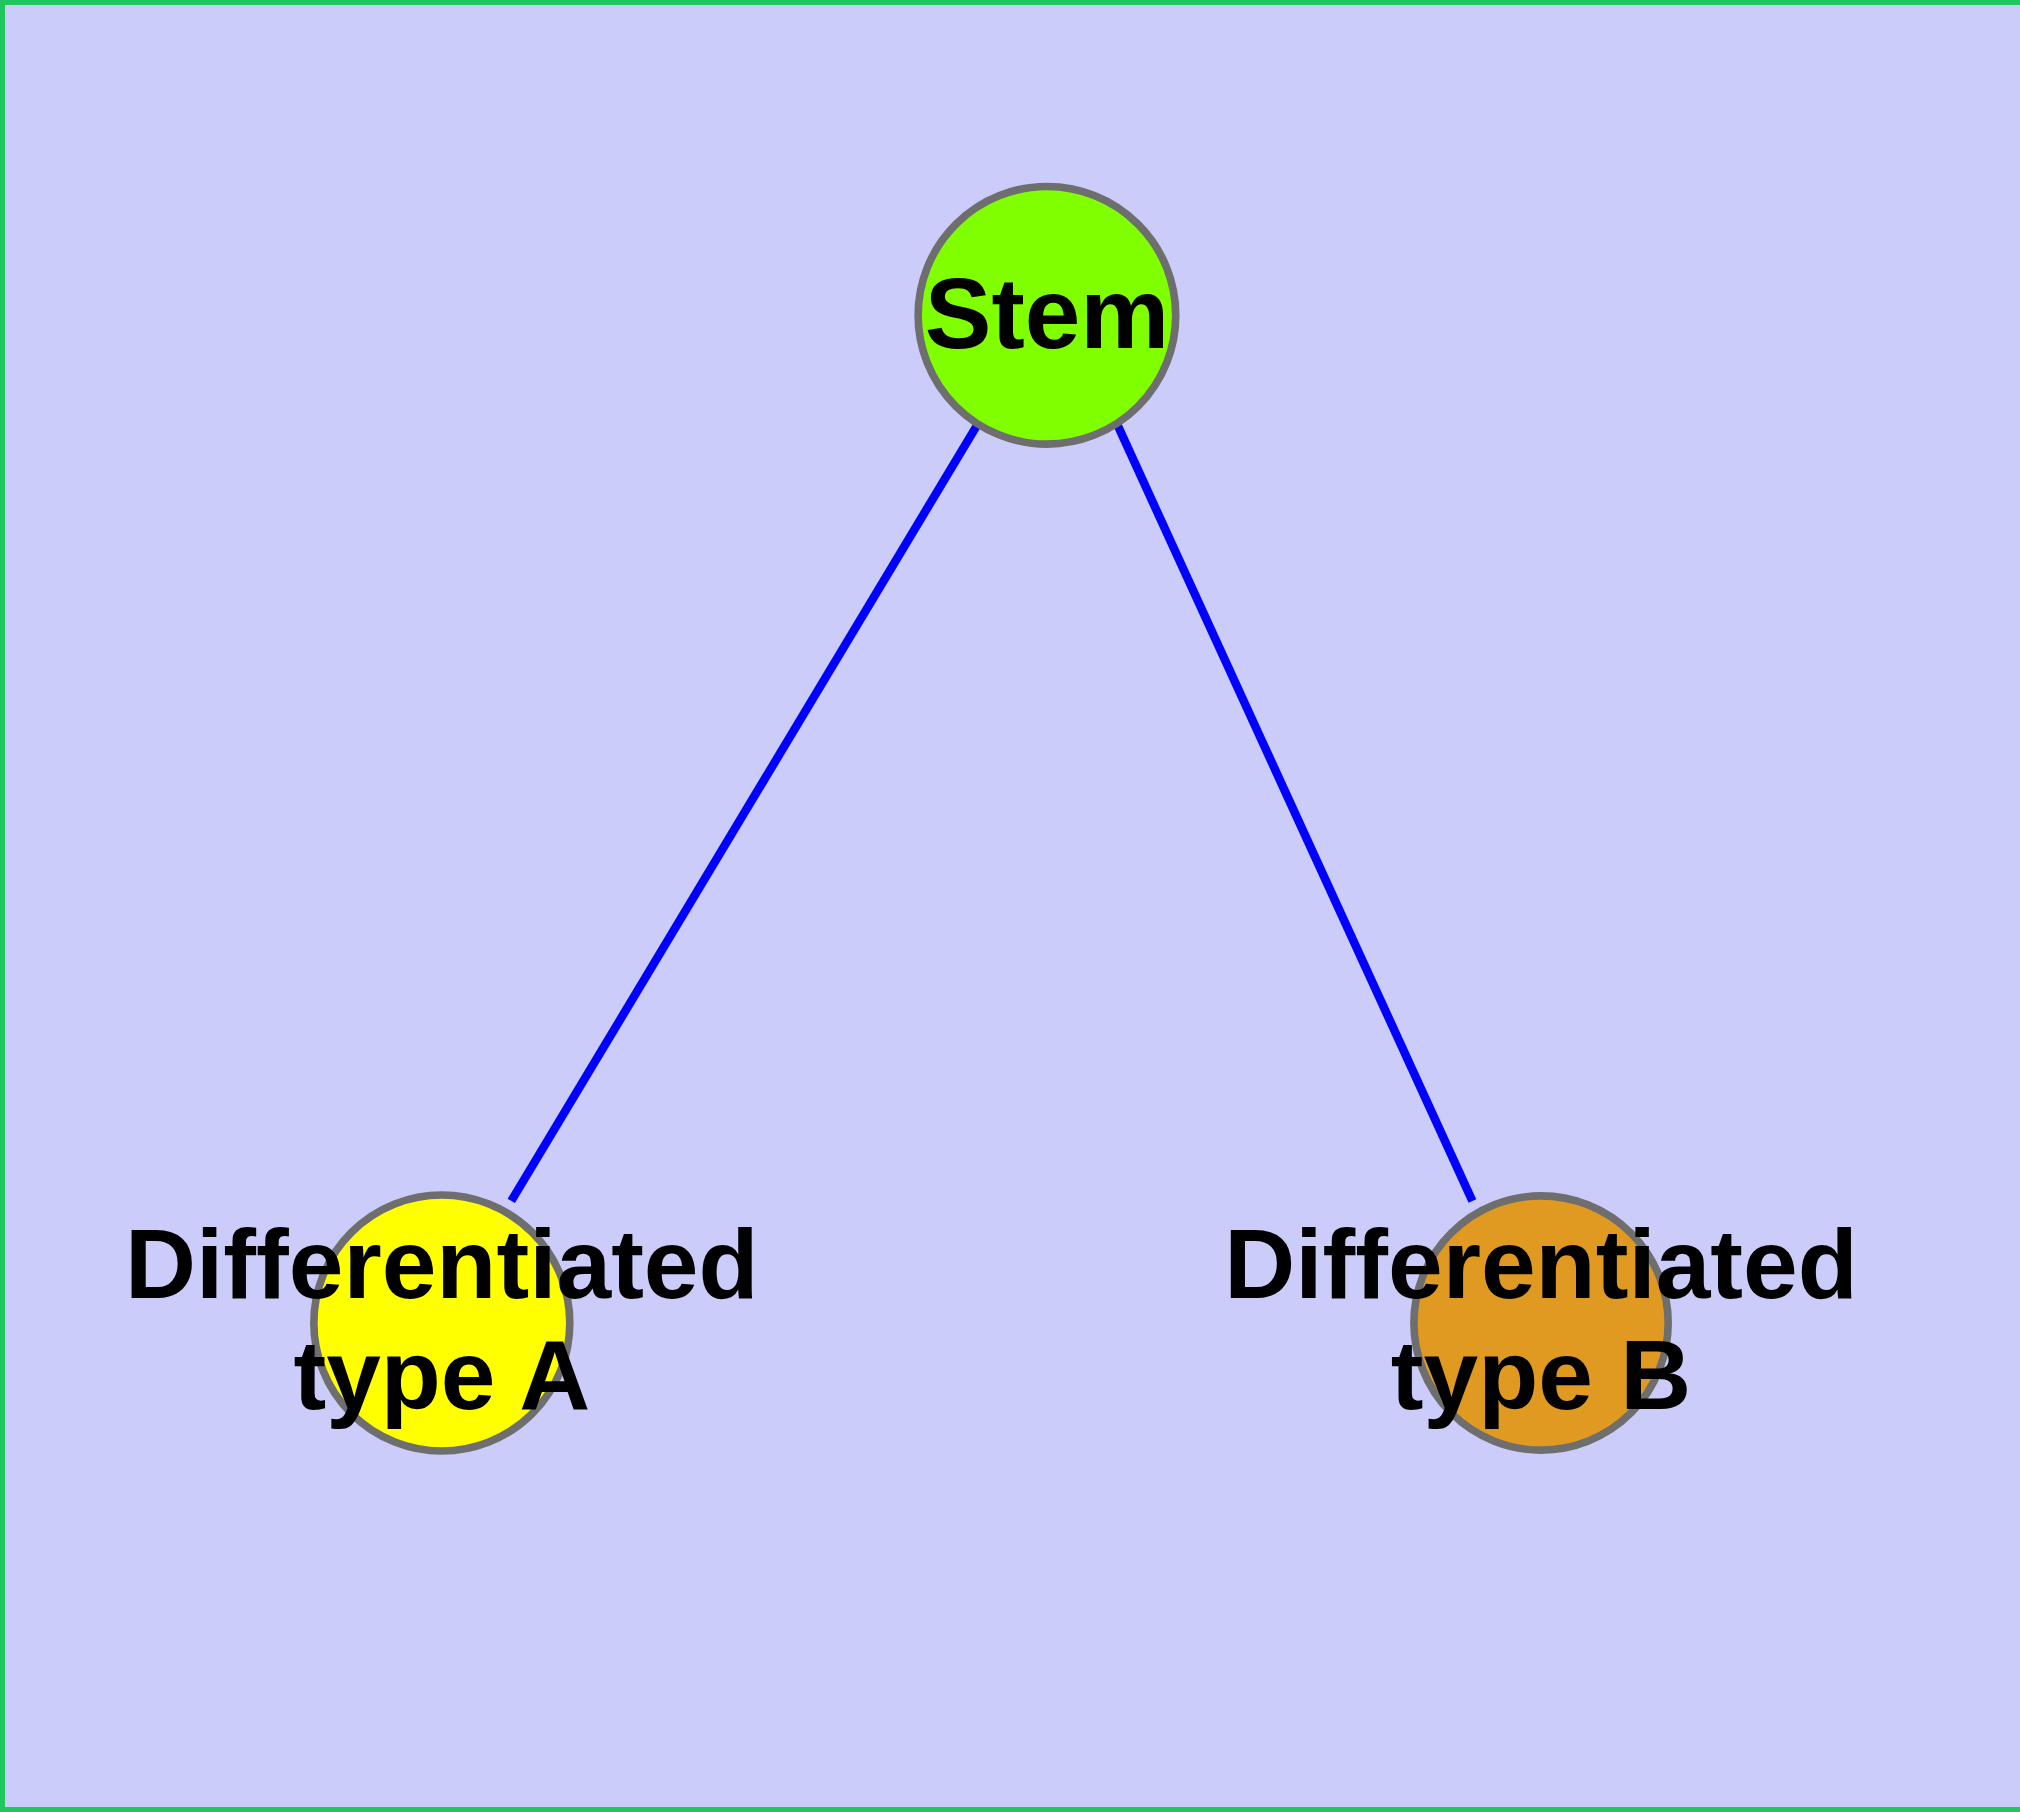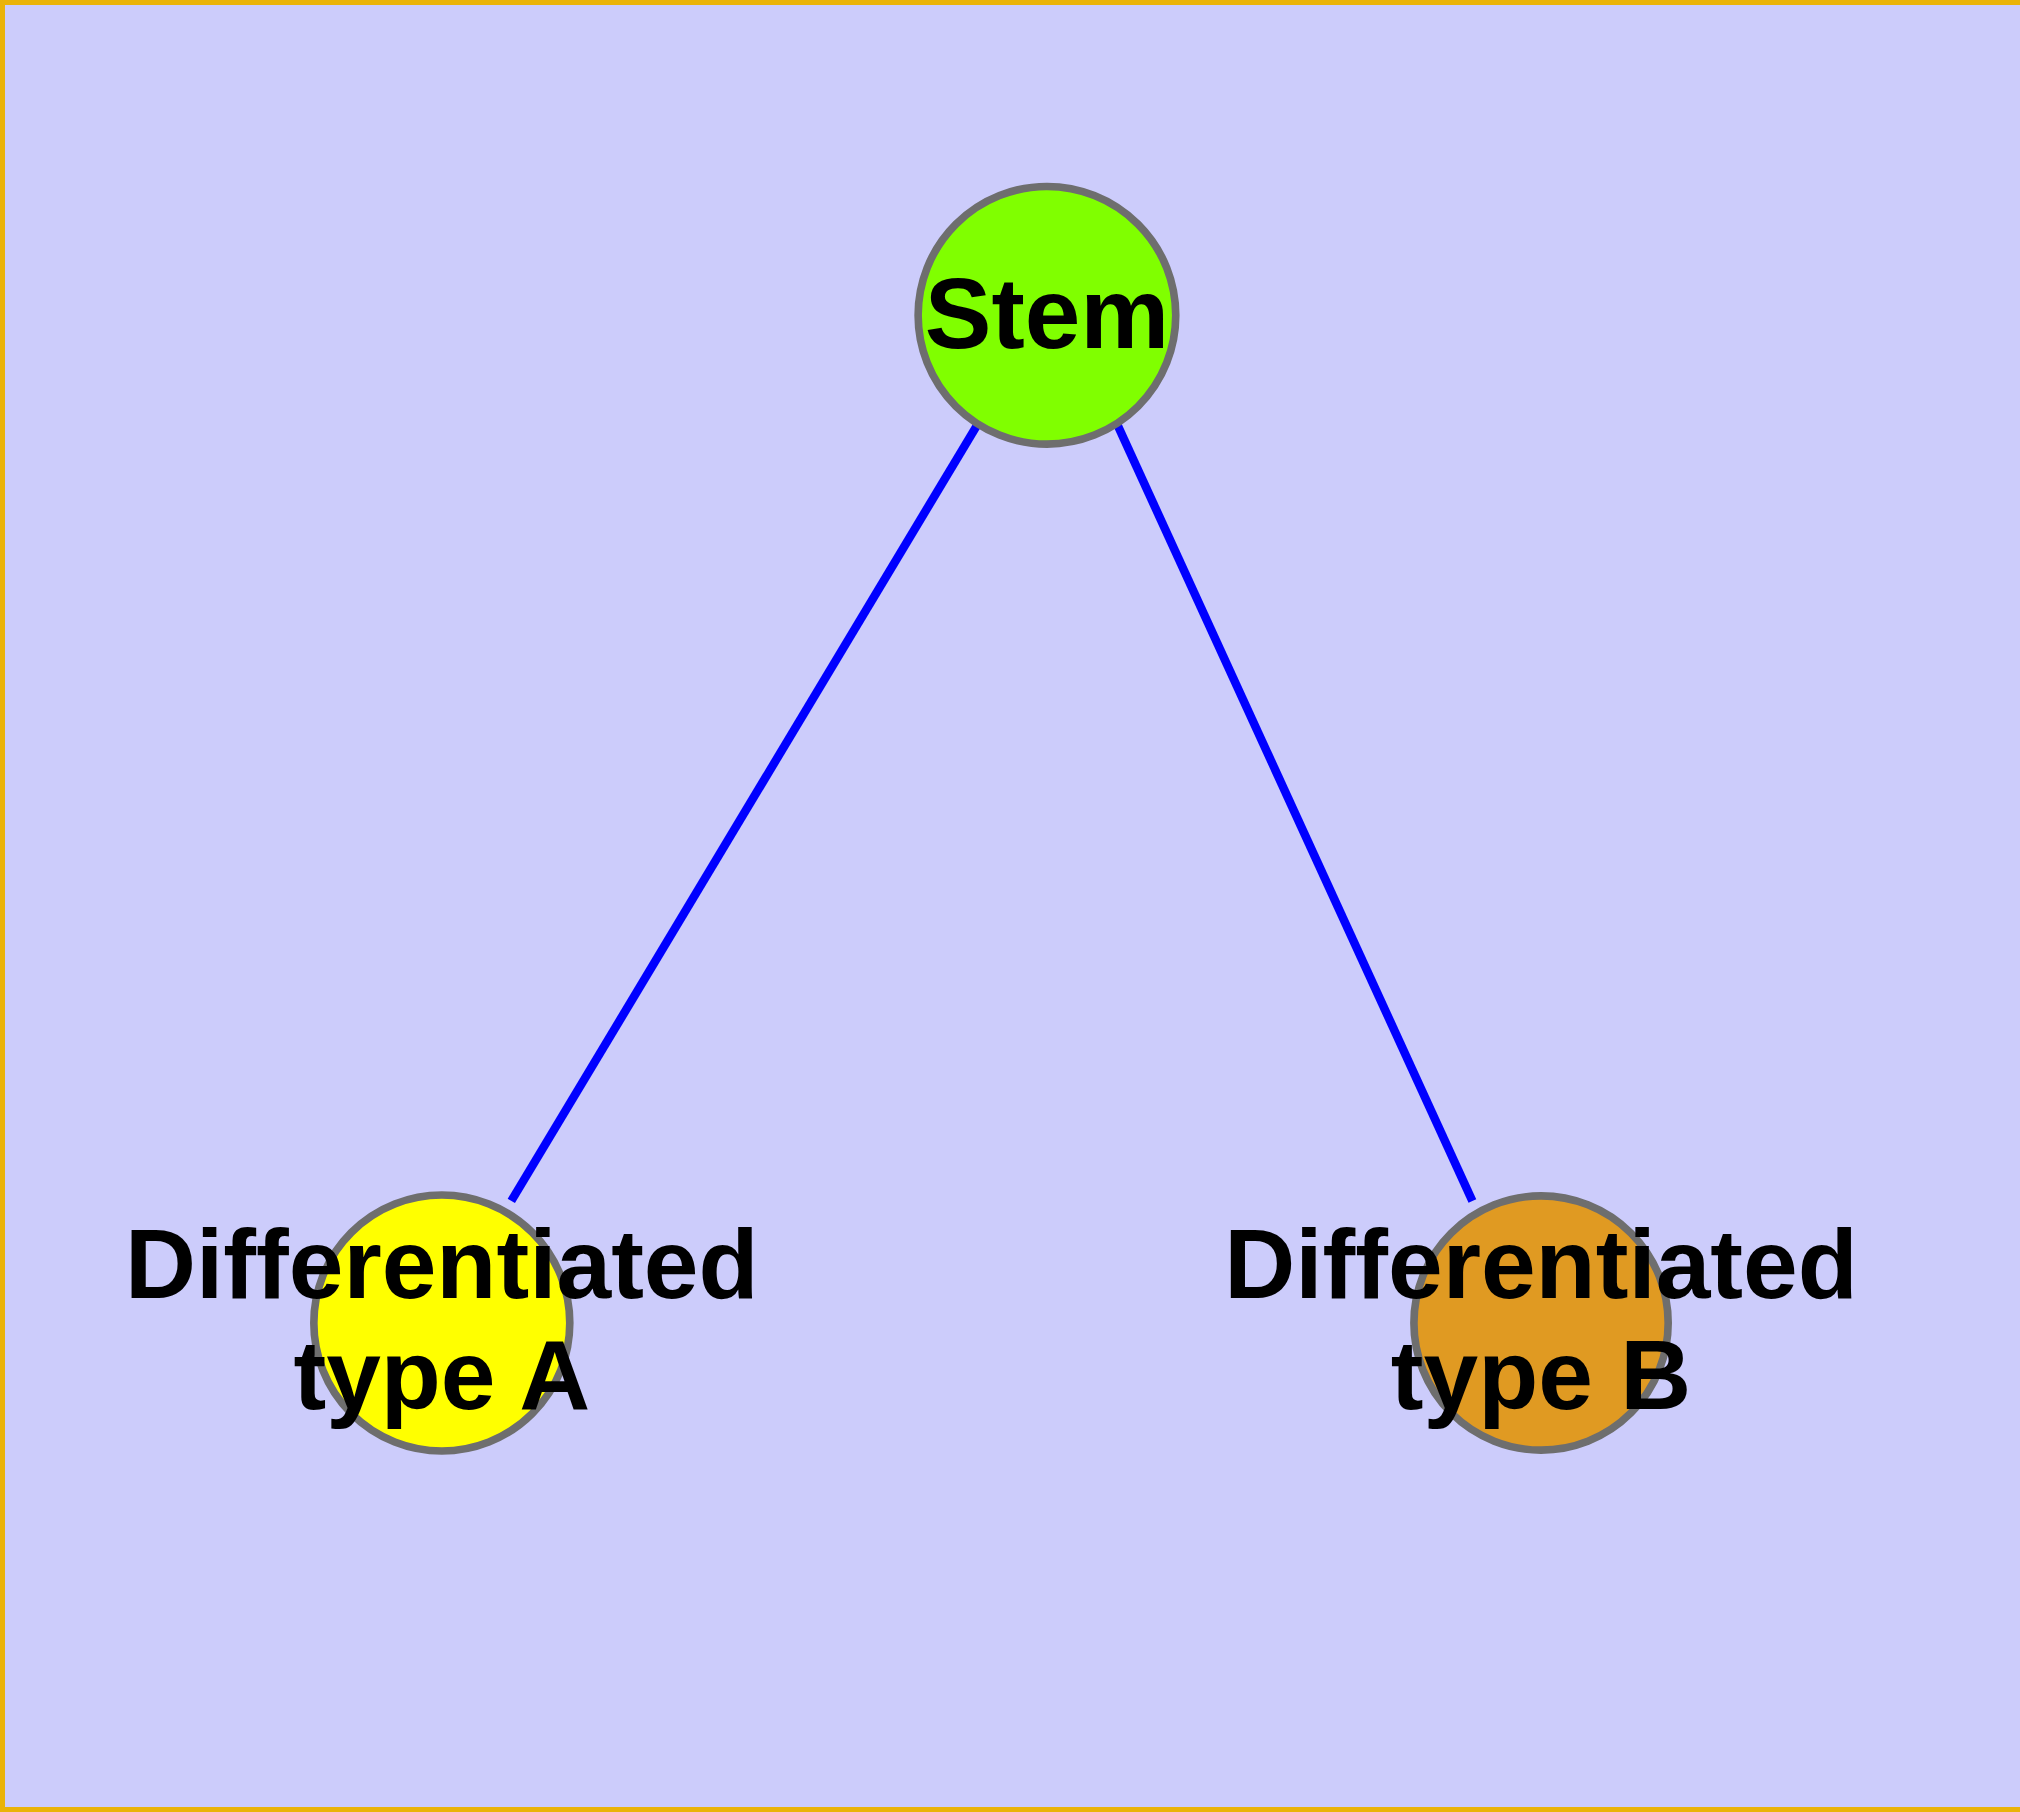--- a/index.html
+++ b/index.html
@@ -54,21 +54,21 @@
     fill: none;
   }
   .node-circle {
     stroke: #6e6e6e;
     stroke-width: 9;
   }
 </style>
 </head>
 <body>
 
-<div id="canvas" style="background: #eab308; padding-left: 8px;">
+<div id="canvas" style="background: #22c55e; padding-left: 8px;">
   <div id="plot-area" style="background: rgb(204, 204, 251);"></div>
 
   <svg id="graph-svg" viewBox="0 0 2384 2138" xmlns="http://www.w3.org/2000/svg">
 
     <g>
       <line class="edge-line" x1="1153" y1="501" x2="603" y2="1417" stroke="#0000ff" stroke-width="10"></line>
       <line class="edge-line" x1="1318" y1="501" x2="1737" y2="1417" stroke="#0000ff" stroke-width="10"></line>
     </g>
 
     <g>

